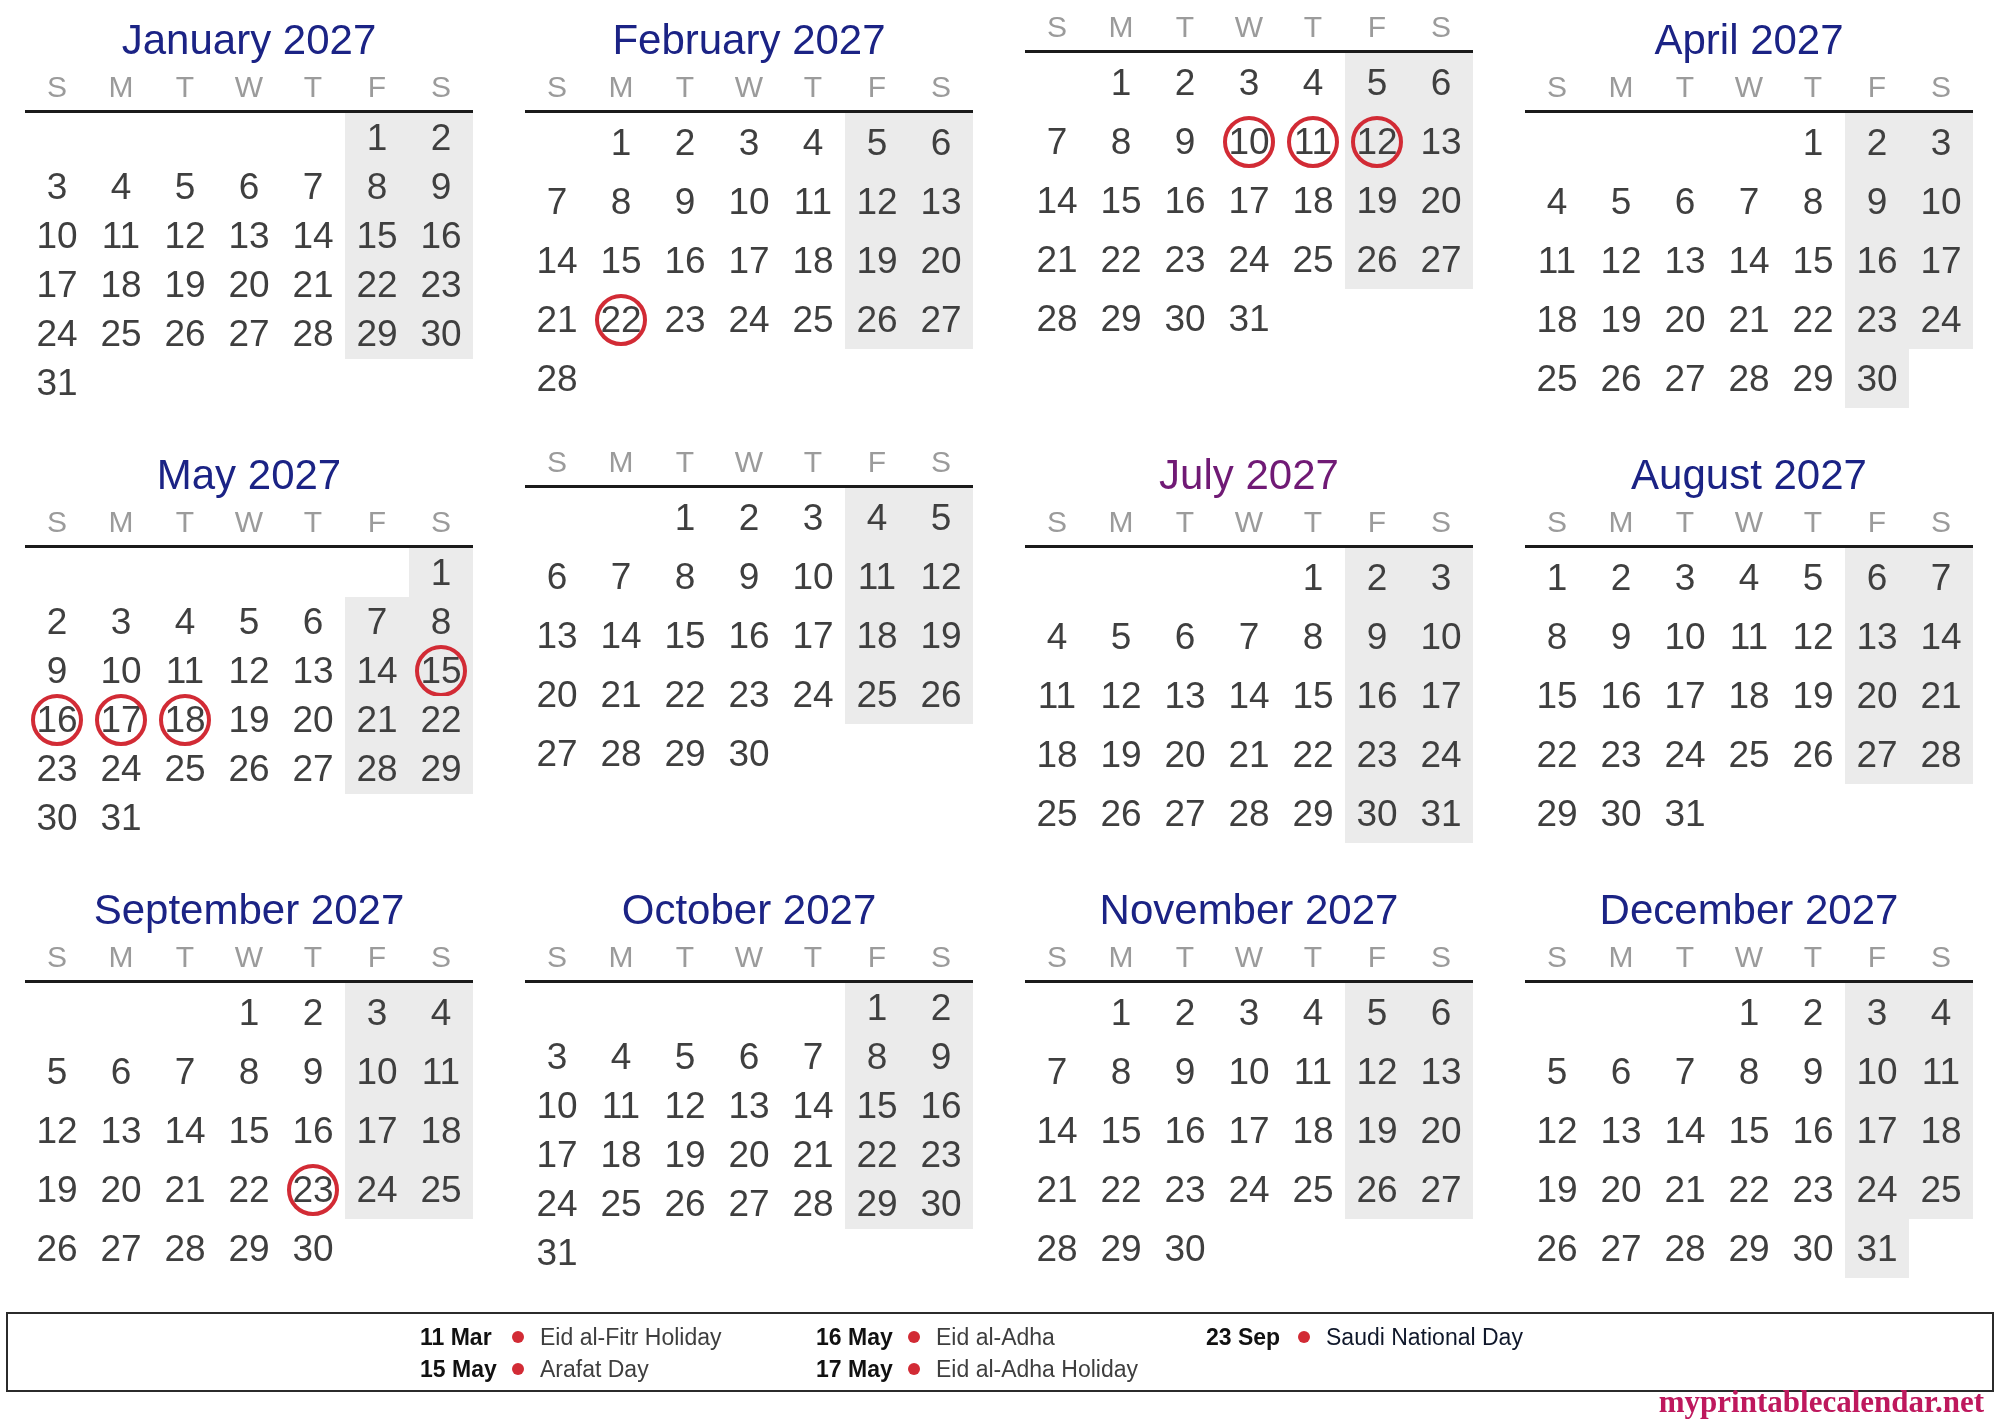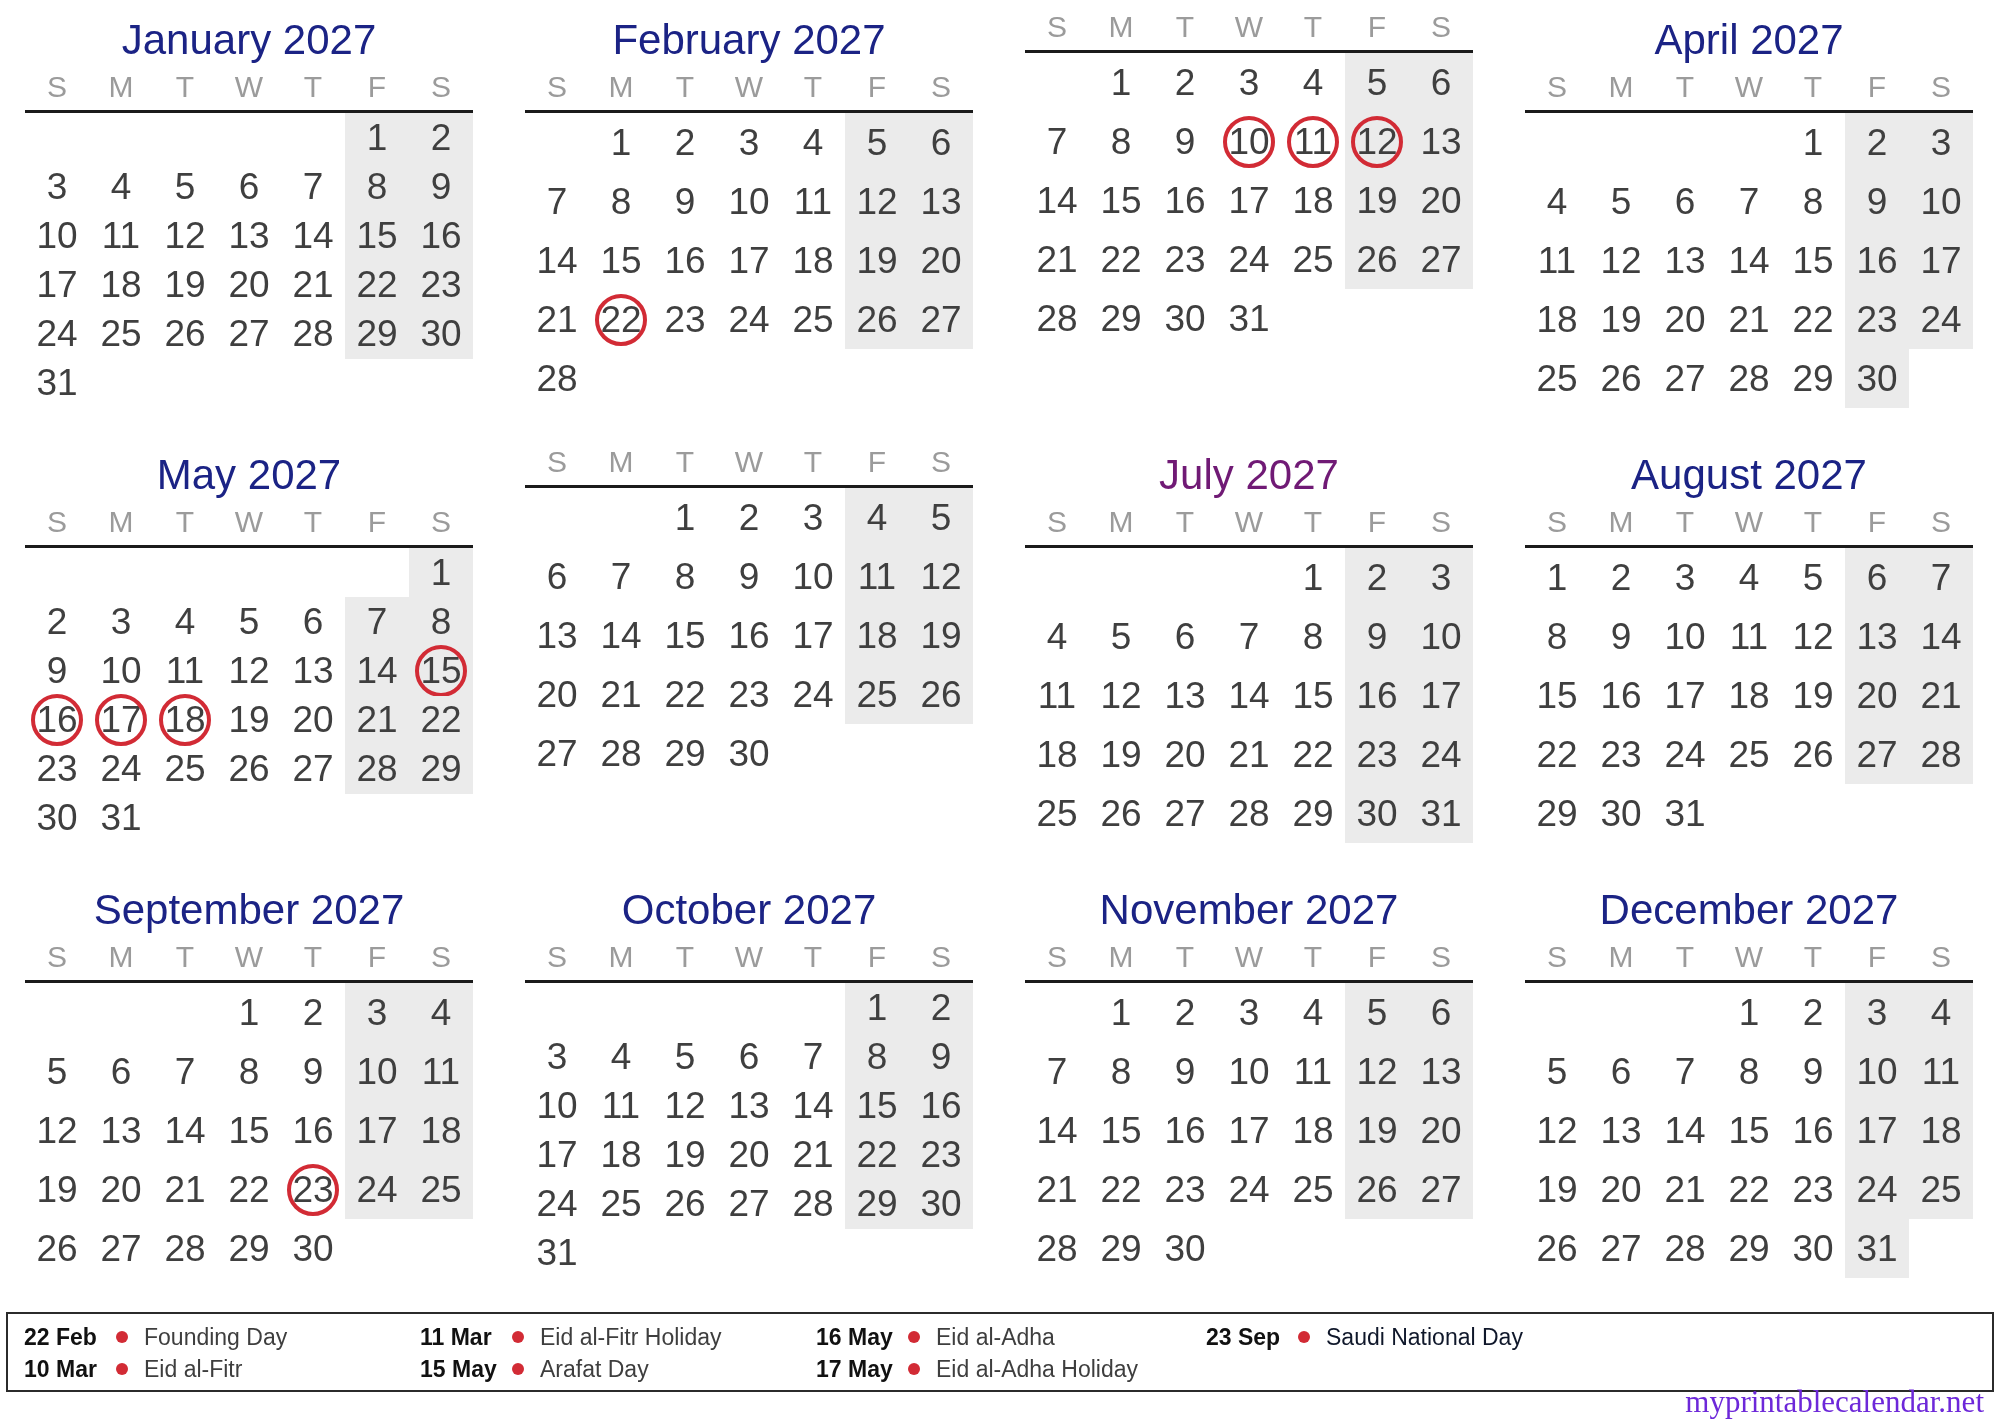--- a/index.html
+++ b/index.html
@@ -1514,32 +1514,20 @@
             </div>
             <div class="dcell" style="color: rgb(63, 63, 63); background: rgb(235, 235, 235);">
               <span>31</span>
             </div>
             <div class="dcell"></div>
           </div>
         </div>
       </div>
     </div>
   <div id="legend">
-      <div class="lcol" style="left: 16px;">
-        <div class="lentry">
-          <span class="ldate">22 Feb</span>
-          <span class="ldot" style="background: rgb(210, 43, 53);"></span>
-          <span class="llabel" style="color: rgb(62, 62, 62);">Founding Day</span>
-        </div>
-        <div class="lentry">
-          <span class="ldate">10 Mar</span>
-          <span class="ldot" style="background: rgb(210, 43, 53);"></span>
-          <span class="llabel" style="color: rgb(62, 62, 62);">Eid al-Fitr</span>
-        </div>
-      </div>
       <div class="lcol" style="left: 412px;">
         <div class="lentry">
           <span class="ldate">11 Mar</span>
           <span class="ldot" style="background: rgb(210, 43, 53);"></span>
           <span class="llabel" style="color: rgb(62, 62, 62);">Eid al-Fitr Holiday</span>
         </div>
         <div class="lentry">
           <span class="ldate">15 May</span>
           <span class="ldot" style="background: rgb(210, 43, 53);"></span>
           <span class="llabel" style="color: rgb(62, 62, 62);">Arafat Day</span>
@@ -1558,14 +1546,14 @@
         </div>
       </div>
       <div class="lcol" style="left: 1198px;">
         <div class="lentry">
           <span class="ldate">23 Sep</span>
           <span class="ldot" style="background: rgb(210, 43, 53);"></span>
           <span class="llabel" style="color: #0f172a;">Saudi National Day</span>
         </div>
       </div>
     </div>
-  <div id="footer" style="color: #6d28d9;">myprintablecalendar.net</div>
+  <div id="footer" style="color: #be185d; font-weight: bold;">myprintablecalendar.net</div>
 </div>
 
 </body></html>

